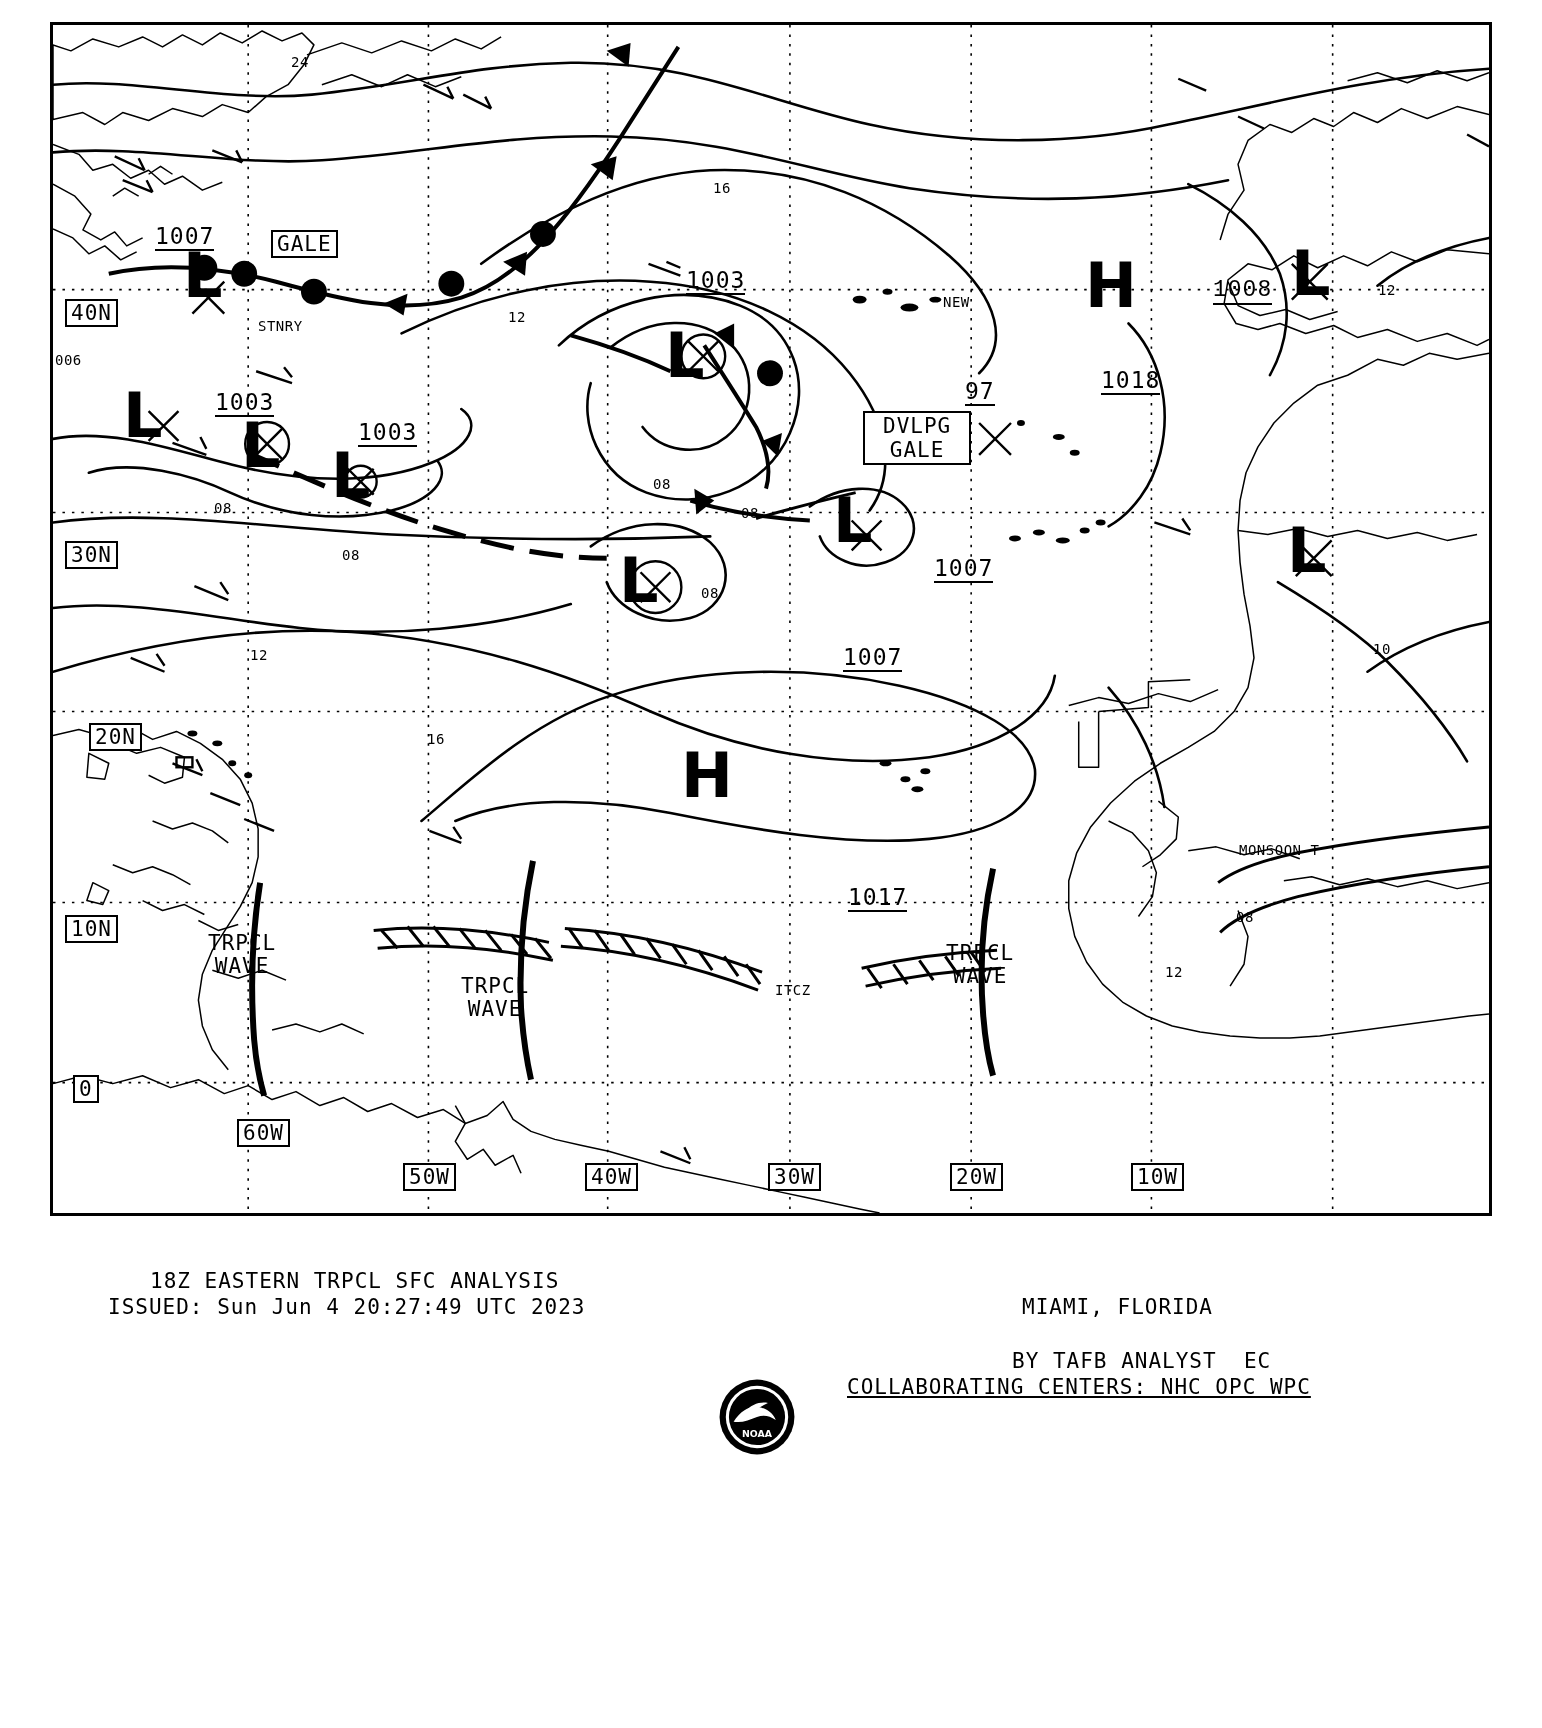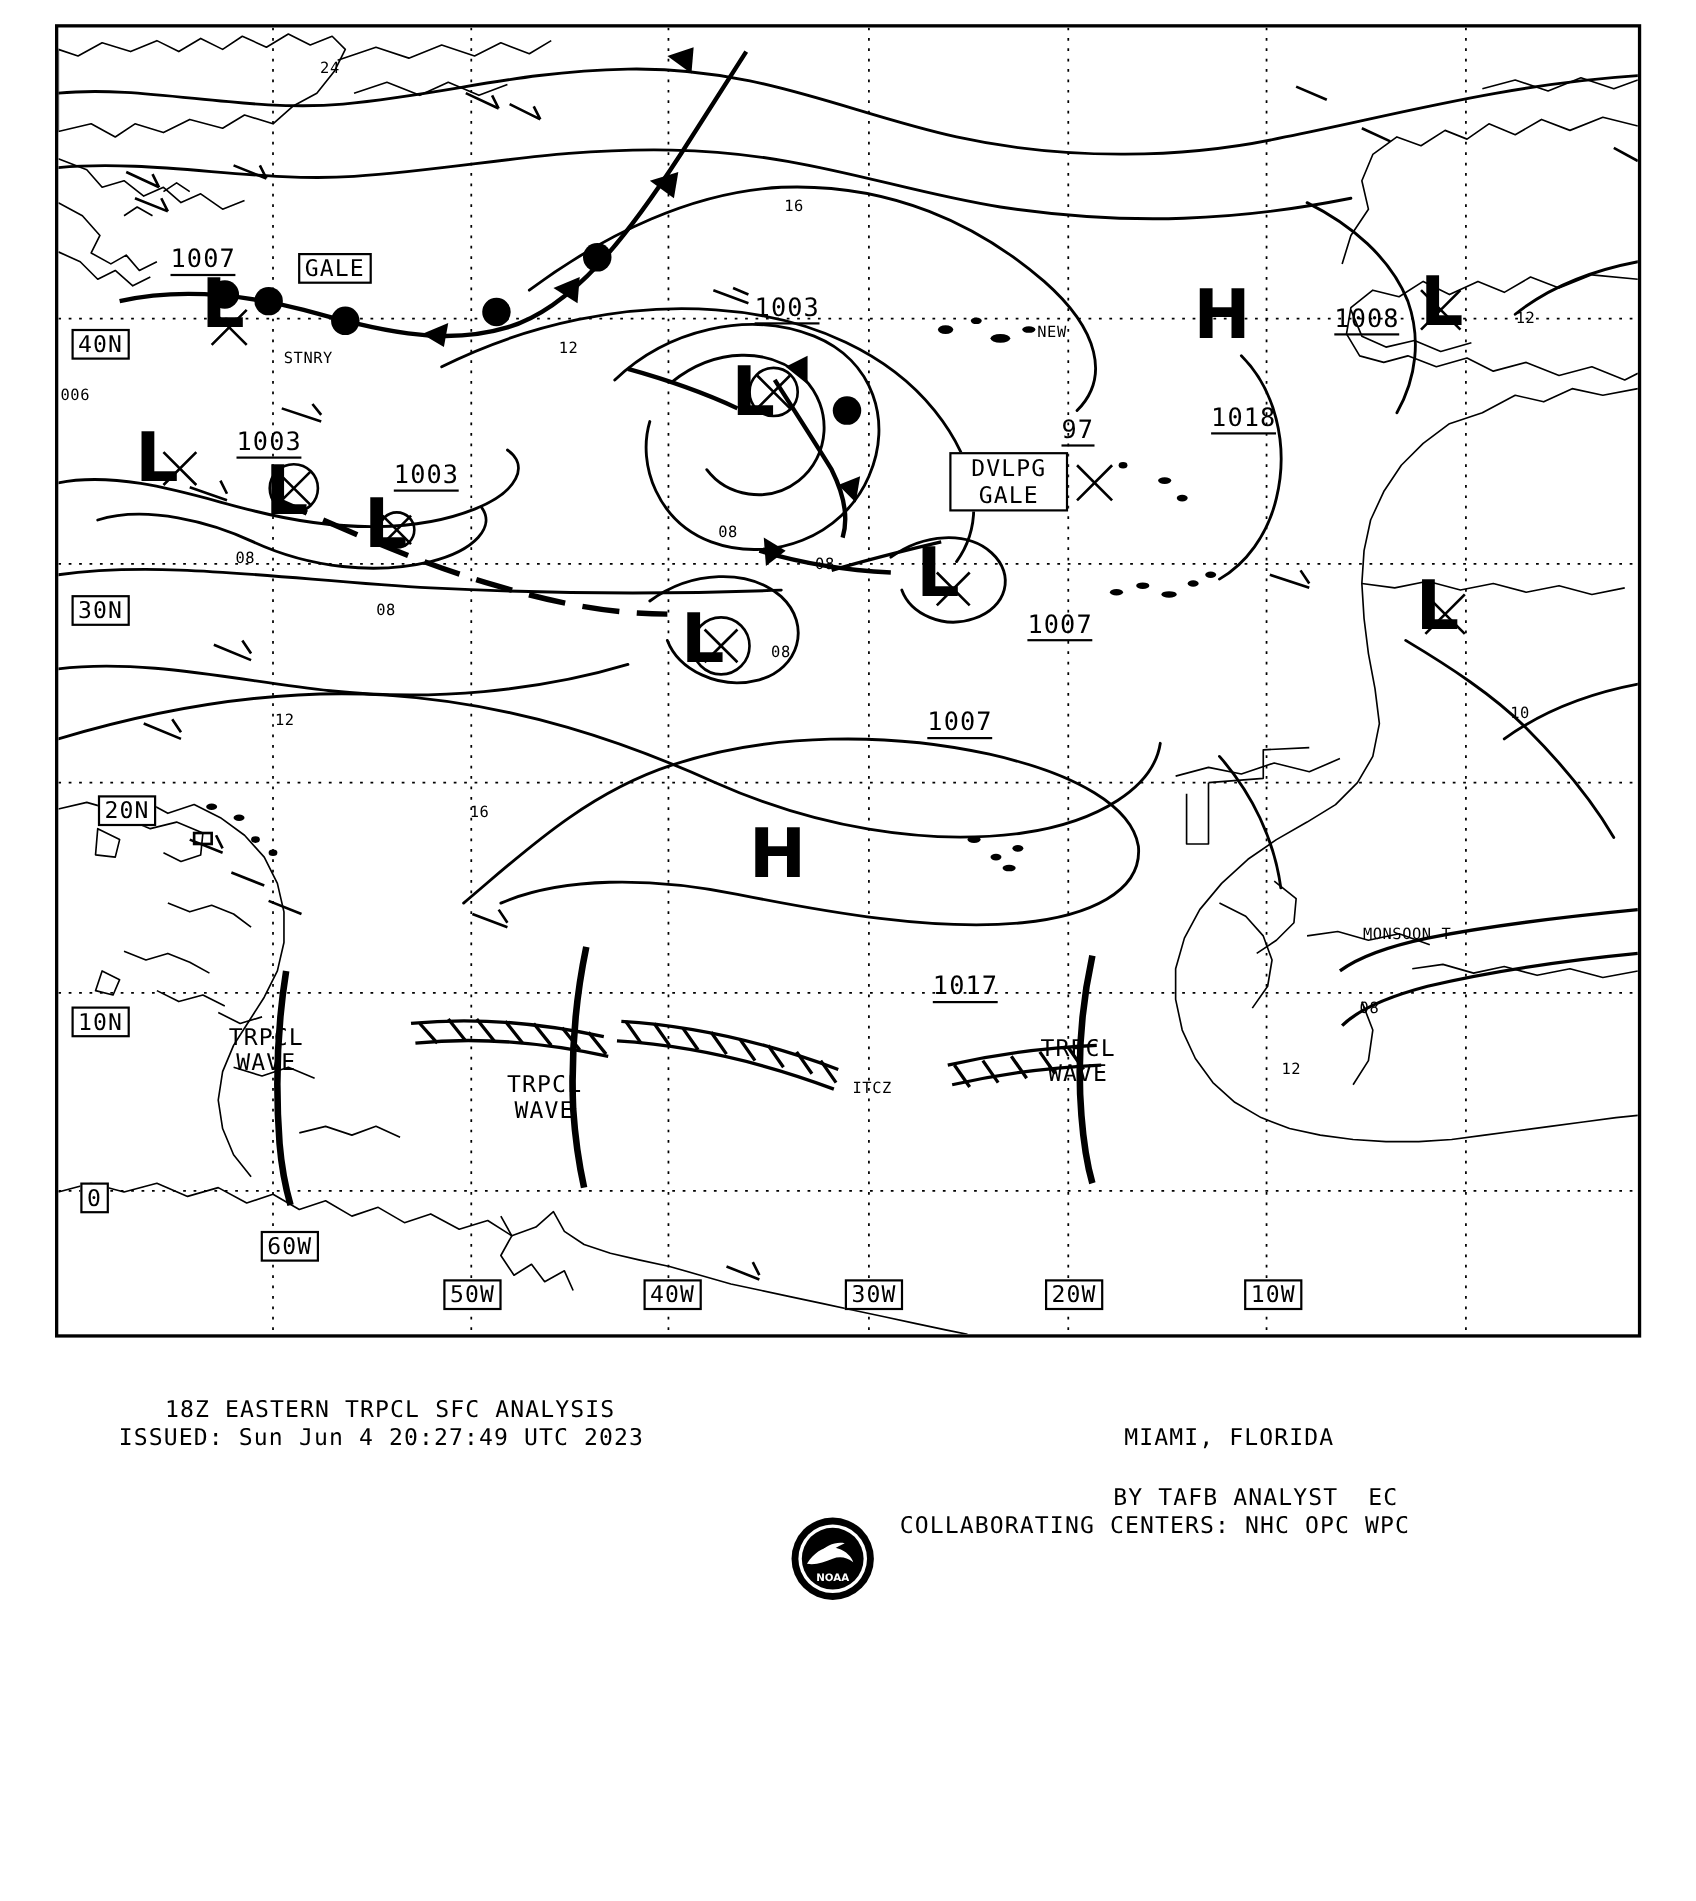--- a/index.html
+++ b/index.html
@@ -379,21 +379,21 @@
   <div class="lbl big-letter" style="left:628px; top:725px;">H</div>
 
   <div class="lbl plain" style="left:238px; top:30px;">24</div>
   <div class="lbl plain" style="left:660px; top:156px;">16</div>
   <div class="lbl plain" style="left:455px; top:285px;">12</div>
   <div class="lbl pressure" style="left:102px; top:199px;">1007</div>
   <div class="lbl boxed" style="left:218px; top:205px;">GALE</div>
   <div class="lbl plain" style="left:205px; top:294px;">STNRY</div>
   <div class="lbl pressure" style="left:633px; top:243px;">1003</div>
   <div class="lbl plain" style="left:890px; top:270px;">NEW</div>
-  <div class="lbl pressure" style="left:1160px; top:253px;">1008</div>
+  <div class="lbl pressure" style="left:1160px; top:253px;font-family:Liberation Mono, monospace;">1008</div>
   <div class="lbl plain" style="left:1325px; top:258px;">12</div>
   <div class="lbl plain" style="left:2px; top:328px;">006</div>
   <div class="lbl pressure" style="left:912px; top:354px;">97</div>
   <div class="lbl pressure" style="left:1048px; top:343px;">1018</div>
   <div class="lbl pressure" style="left:162px; top:365px;">1003</div>
   <div class="lbl pressure" style="left:305px; top:395px;">1003</div>
   <div class="lbl boxed2" style="left:810px; top:386px;">DVLPG
 GALE</div>
   <div class="lbl plain" style="left:600px; top:452px;">08</div>
   <div class="lbl plain" style="left:161px; top:476px;">08</div>
@@ -417,21 +417,21 @@
   <div class="lbl plain" style="left:722px; top:958px;">ITCZ</div>
   <div class="lbl plain" style="left:1112px; top:940px;">12</div>
 </div>
 
 <div id="footer">
   <div class="foot-text" style="left:150px; top:0px;">18Z EASTERN TRPCL SFC ANALYSIS</div>
   <div class="foot-text" style="left:108px; top:26px;">ISSUED: Sun Jun 4 20:27:49 UTC 2023</div>
 
   <div class="foot-text" style="left:1022px; top:26px;">MIAMI, FLORIDA</div>
   <div class="foot-text" style="left:1012px; top:80px;">BY TAFB ANALYST  EC</div>
-  <div class="foot-text" style="left:818px; top:106px;">COLLABORATING CENTERS: NHC OPC WPC</div>
+  <div class="foot-text" style="left:847px; top:106px;text-decoration:underline;">COLLABORATING CENTERS: NHC OPC WPC</div>
 </div>
 
 <svg id="noaa-logo" viewBox="0 0 100 100">
   <circle cx="50" cy="50" r="48" fill="#000"></circle>
   <circle cx="50" cy="50" r="40" fill="#fff"></circle>
   <circle cx="50" cy="50" r="36" fill="#000"></circle>
   <path d="M20,56 C30,40 44,34 56,38 C66,41 72,48 74,54 C66,48 58,47 50,50
            C40,54 30,58 20,56 Z" fill="#fff"></path>
   <path d="M34,44 C42,34 54,30 64,32 C56,36 48,40 42,46 Z" fill="#fff"></path>
   <text x="50" y="76" font-family="DejaVu Sans, sans-serif" font-size="12" font-weight="700" fill="#fff" text-anchor="middle">NOAA</text>

